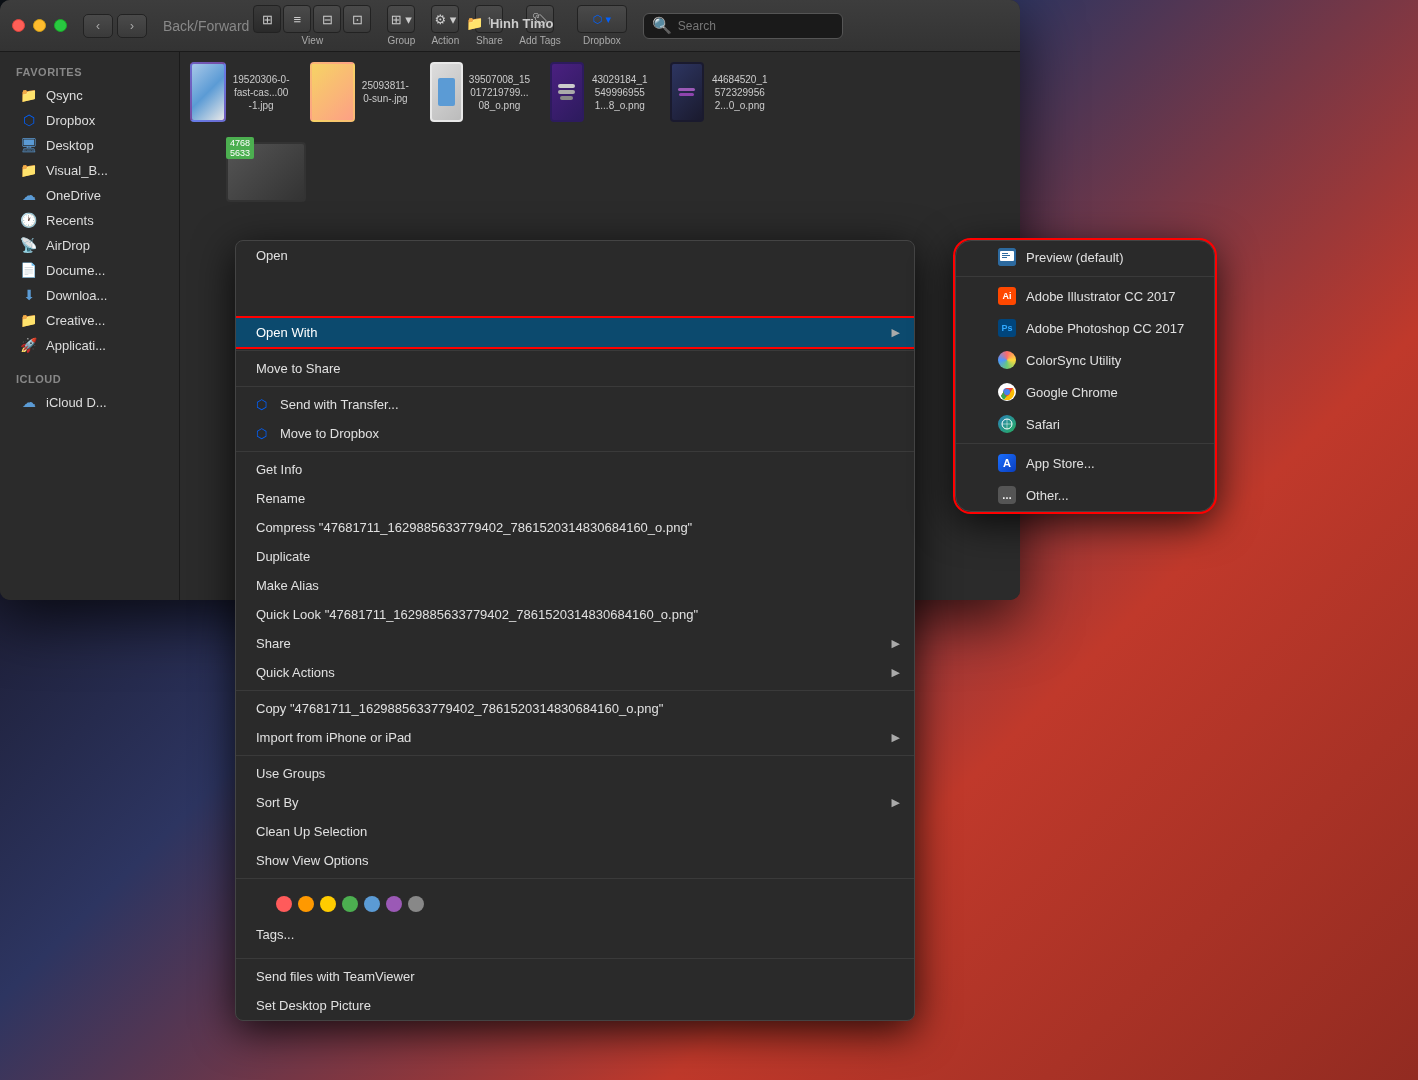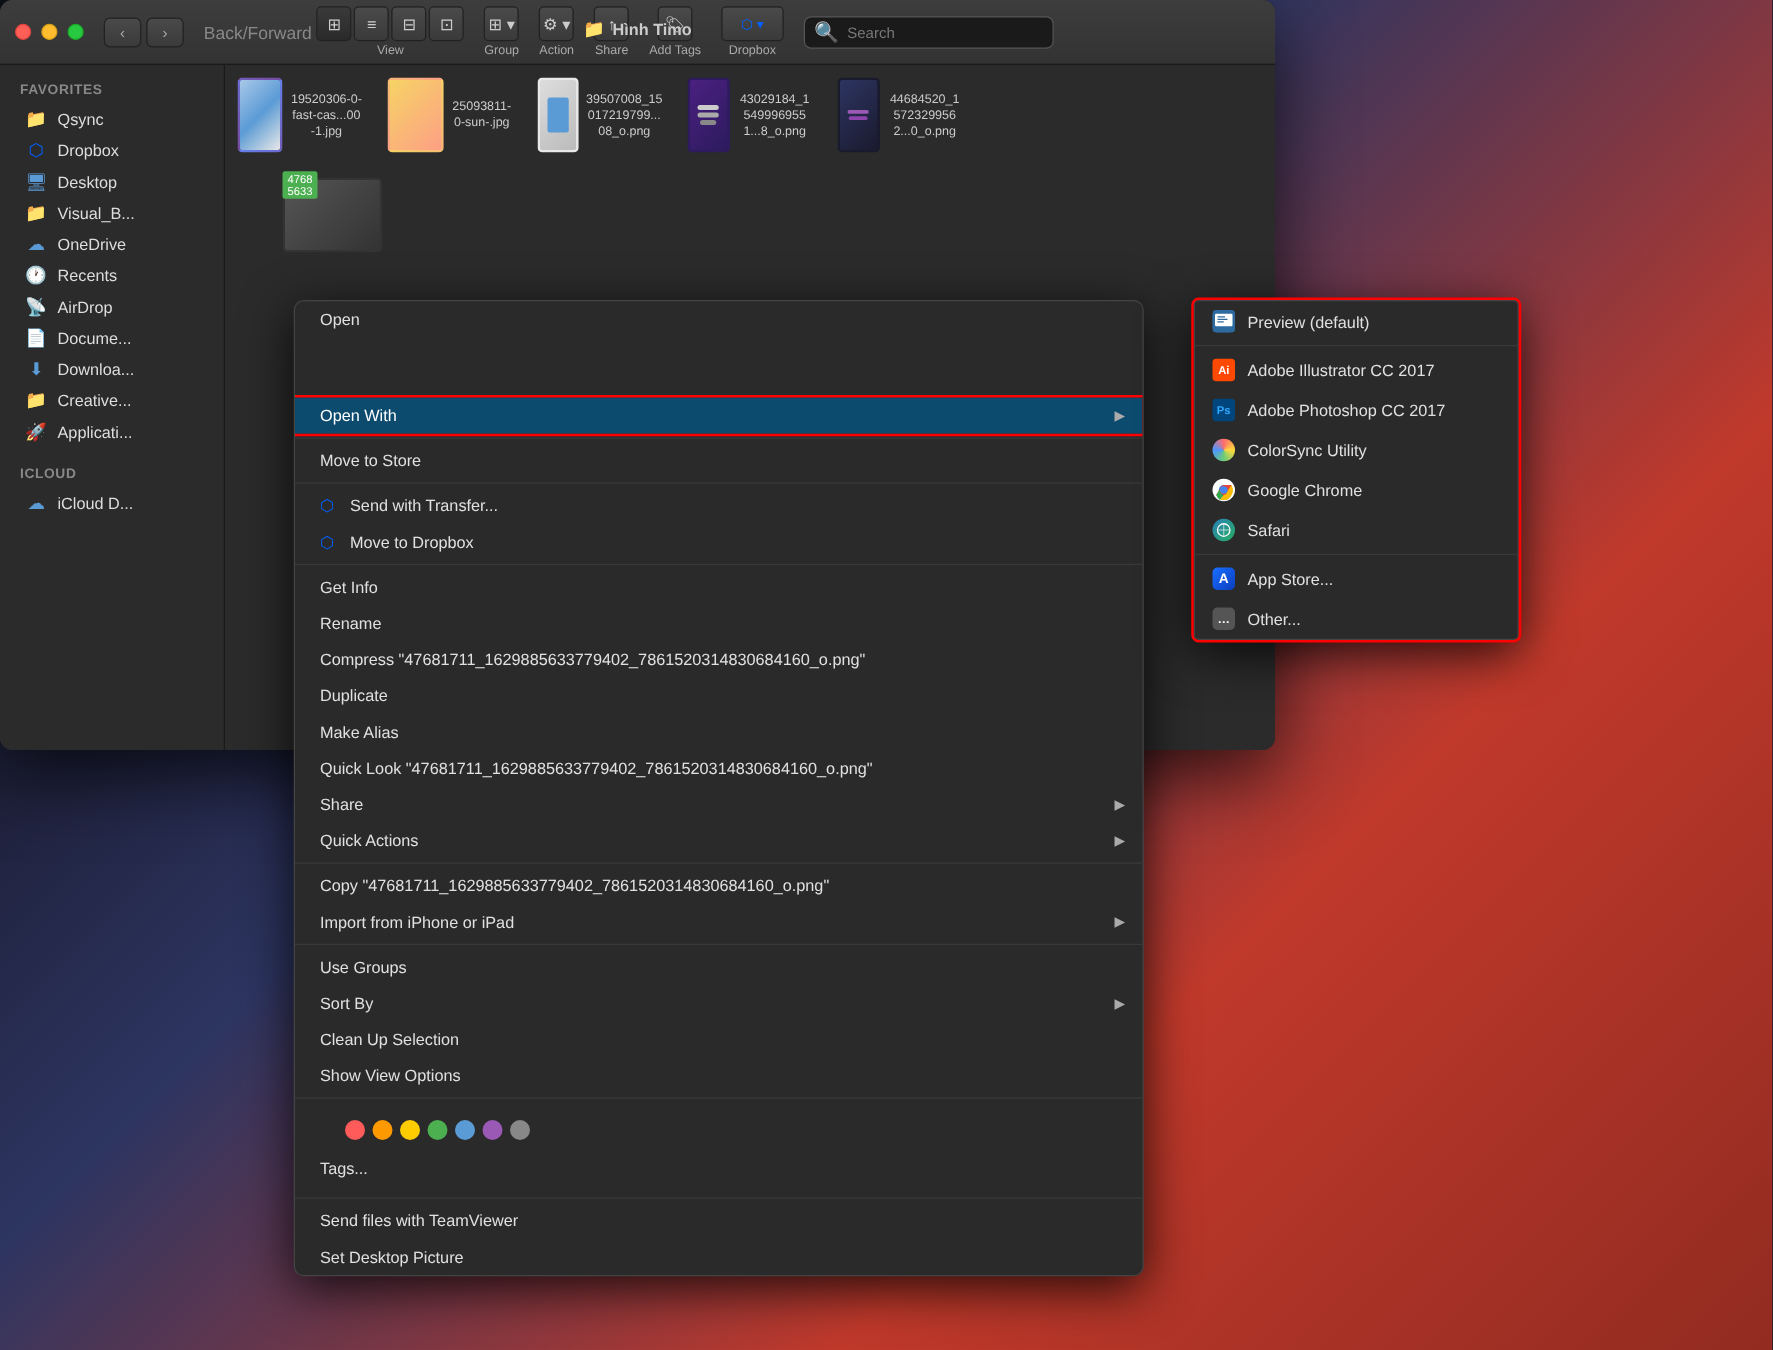--- a/index.html
+++ b/index.html
@@ -281,21 +281,21 @@
       width: 16px;
     }
 
     
     .submenu {
       position: absolute;
       top: 240px;
       left: 955px;
       width: 260px;
       background: #2a2a2a;
-      border-radius: 4px;
+      border-radius: 16px;
       box-shadow: 0 10px 40px rgba(0,0,0,0.8);
       overflow: hidden;
       z-index: 101;
       border: 1px solid #444;
       outline: 2px solid red;
     }
     .submenu-item {
       padding: 7px 14px;
       font-size: 13px;
       color: #e0e0e0;
@@ -314,20 +314,21 @@
     }
     .app-icon {
       width: 18px;
       height: 18px;
       border-radius: 4px;
       display: flex;
       align-items: center;
       justify-content: center;
       font-size: 10px;
       font-weight: bold;
+      margin-left: 28px;
     }
     .icon-preview { background: #2d6a9f; color: white; font-size: 8px; }
     .icon-ai { background: #ff4800; color: white; }
     .icon-ps { background: #00457c; color: white; }
 
     
     .tags-row {
       display: flex;
       gap: 6px;
       align-items: center;
@@ -539,21 +540,21 @@
 <div class="context-menu">
   <div class="ctx-item">
     <span>Open</span>
   </div>
   <div class="ctx-item highlighted">
     <span>Open With</span>
     <span class="ctx-arrow">▶</span>
   </div>
   <div class="ctx-separator"></div>
   <div class="ctx-item">
-    <span>Move to Store</span>
+    <span>Move to Share</span>
   </div>
   <div class="ctx-separator"></div>
   <div class="ctx-item">
     <span class="ctx-icon" style="color:#0061FF;">⬡</span>
     <span>Send with Transfer...</span>
   </div>
   <div class="ctx-item">
     <span class="ctx-icon" style="color:#0061FF;">⬡</span>
     <span>Move to Dropbox</span>
   </div>

